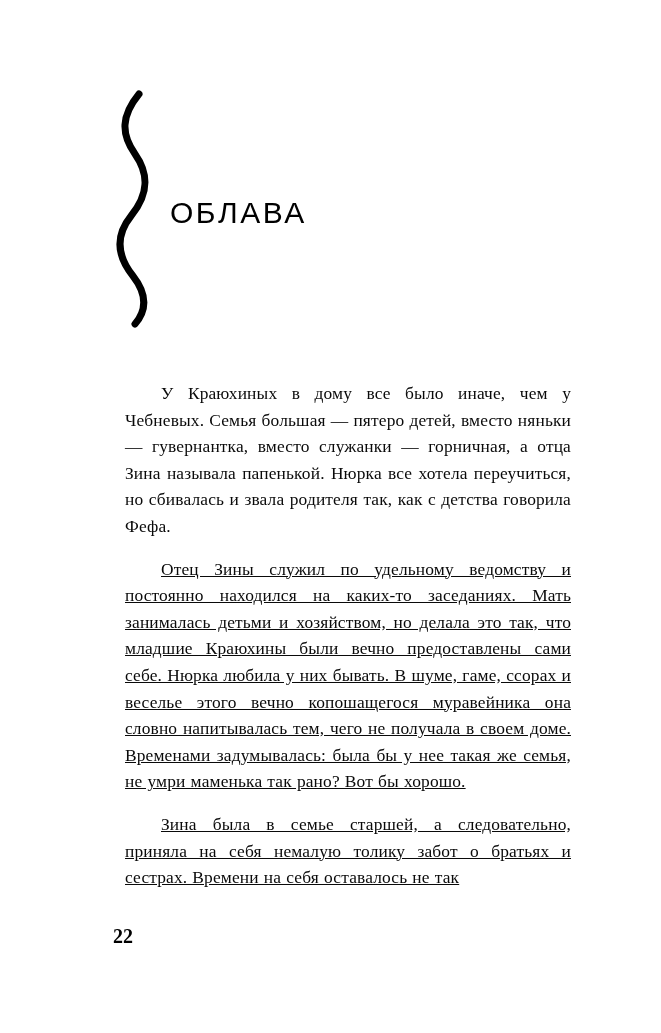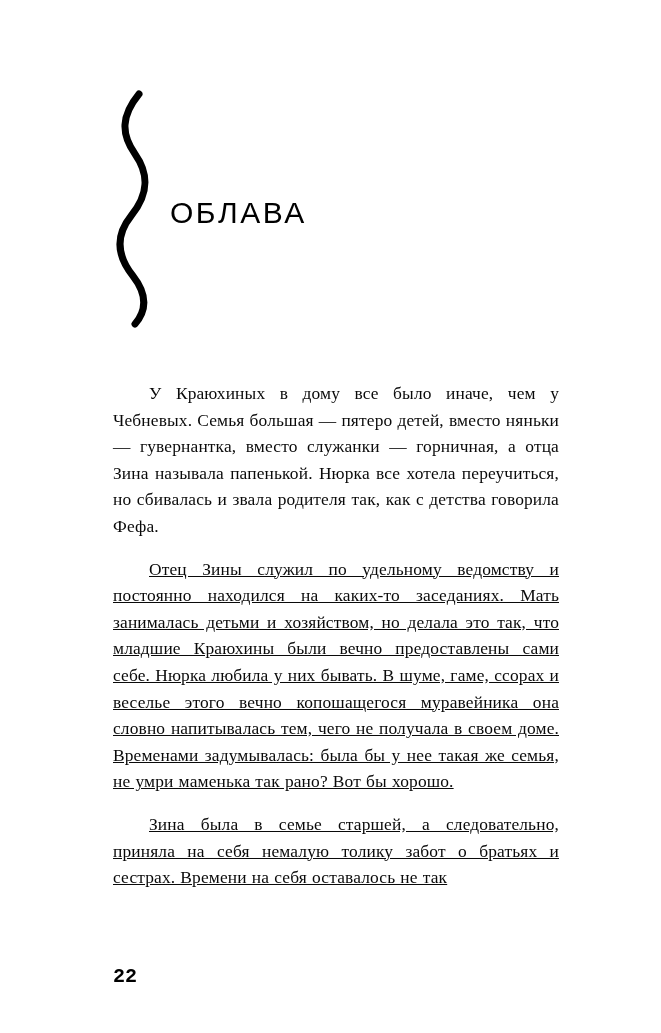--- a/index.html
+++ b/index.html
@@ -40,21 +40,21 @@
     top: 106px;
     font-size: 30px;
     letter-spacing: 2.5px;
     font-weight: 400;
     font-family: "Liberation Sans", "DejaVu Sans", sans-serif;
     color: #000000;
     white-space: nowrap;
   }
   .body-text {
     position: absolute;
-    left: 113px;
+    left: 125px;
     top: 380px;
     width: 446px;
   }
   .body-text p {
     margin: 0;
     text-indent: 36px;
     text-align: justify;
     font-size: 17.4px;
     line-height: 26.6px;
     font-family: "Liberation Serif", "DejaVu Serif", serif;
@@ -64,24 +64,23 @@
   }
   .body-text p + p {
     margin-top: 16px;
     text-decoration: underline;
   }
   .folio {
     position: absolute;
     left: 113px;
     top: 925px;
     font-size: 20px;
-    font-family: Liberation Mono, monospace;
+    font-family: Liberation Serif, serif;
     font-weight: 700;
     color: #000000;
-    margin-top: 40px;
   }
 </style>
 </head>
 <body>
 
 <div class="page">
 
   <div class="chapter-head">
     <svg class="squiggle" viewBox="0 0 46 238" xmlns="http://www.w3.org/2000/svg">
       <path d="M26 4 C 8 26, 8 44, 22 64 C 36 84, 36 104, 18 126 C 2 146, 4 166, 20 186 C 34 204, 34 220, 22 234" fill="none" stroke="#000000" stroke-width="7" stroke-linecap="round"></path>

